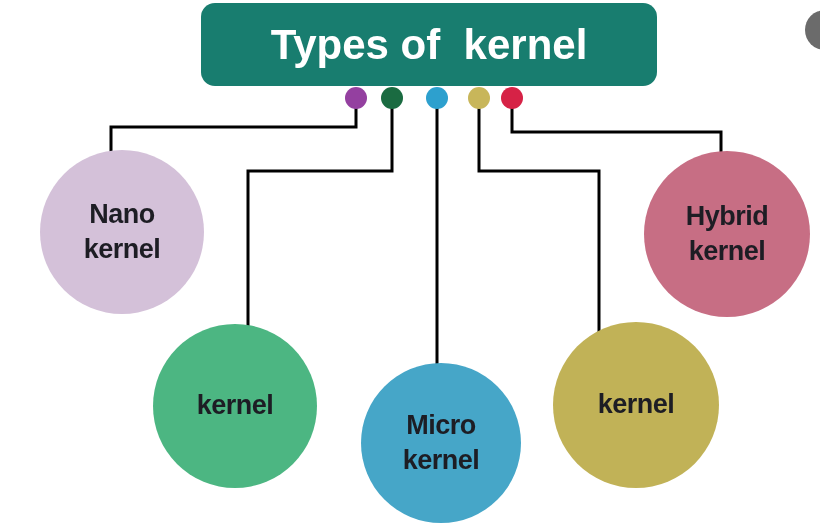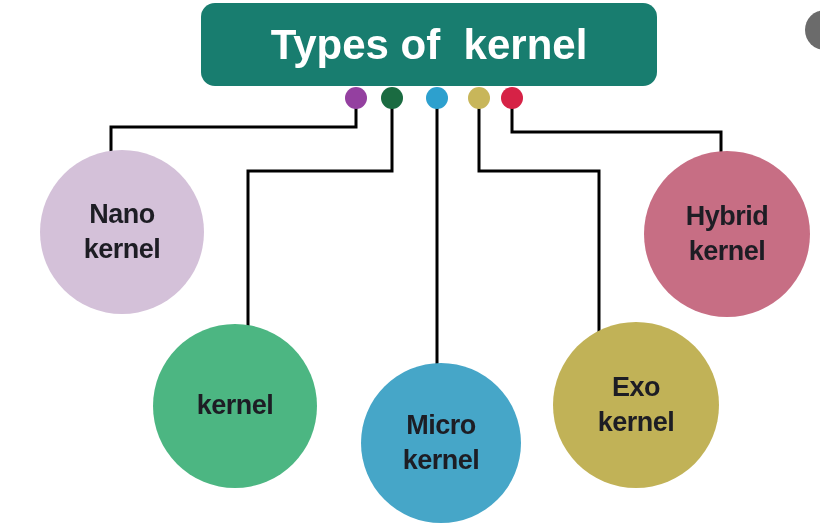--- a/index.html
+++ b/index.html
@@ -122,21 +122,20 @@
 
   <div class="node-circle circle-nano" style="background-color: rgb(70, 166, 200);">
     <div class="node-label">
       <span>Micro</span>
       <span>kernel</span>
     </div>
   </div>
 
   <div class="node-circle circle-exo" style="background-color: rgb(193, 178, 87);">
     <div class="node-label">
-      <span>Exo</span>
       <span>kernel</span>
     </div>
   </div>
 
   <div class="node-circle circle-hybrid" style="background-color: rgb(199, 110, 132);">
     <div class="node-label">
       <span>Hybrid</span>
       <span>kernel</span>
     </div>
   </div>

